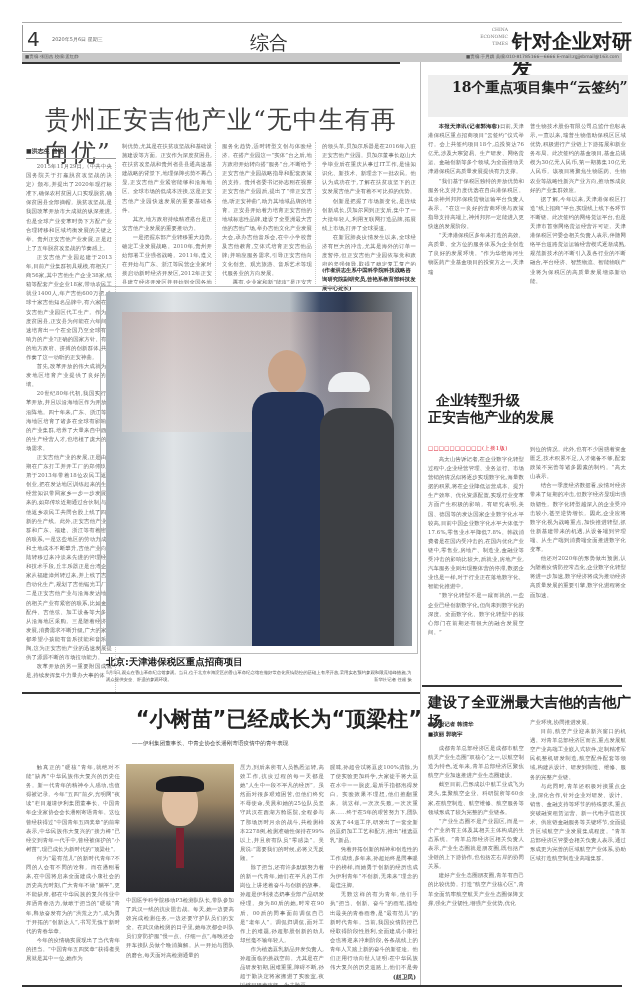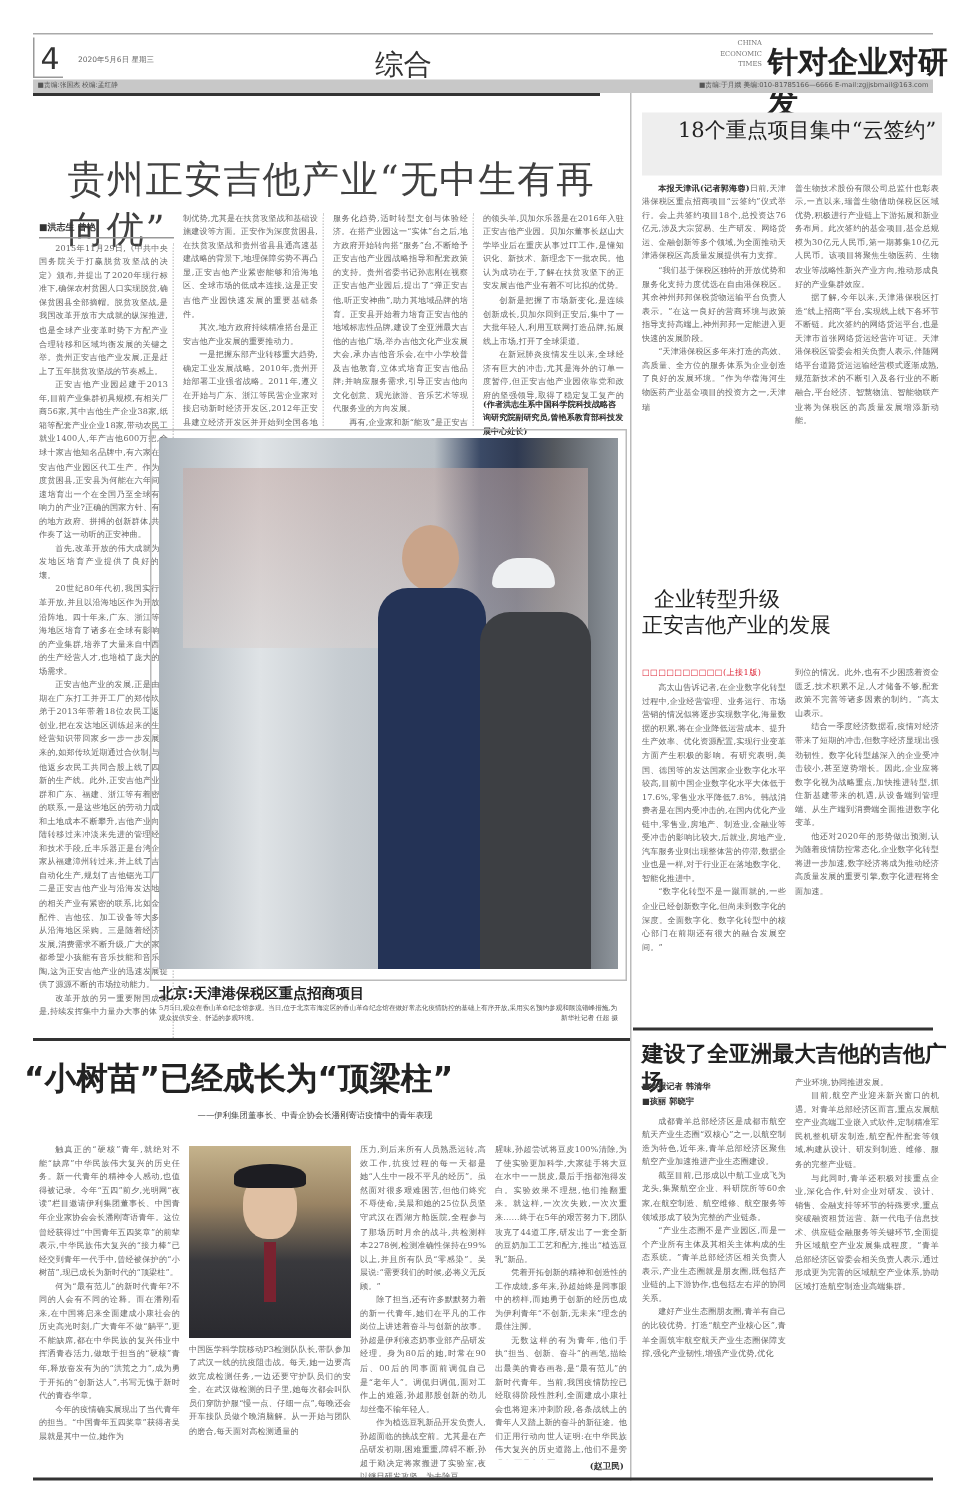--- a/index.html
+++ b/index.html
@@ -15,28 +15,28 @@
 .graybar{left:22px;top:53px;width:600px;height:9px;background:#c8c8c8}
 .graybar span{position:absolute;top:1px;font-size:4.5px;color:#555;font-family:"DejaVu Sans",sans-serif}
 .blackrule{left:22px;top:62px;width:378px;height:2px;background:#333}
 .vrule{width:1px;background:#bbb}
 .headline1{left:45px;top:103px;width:360px;font-size:25px;font-weight:normal;text-align:left;letter-spacing:1px;color:#404040}
 .byline{font-size:6px;font-weight:bold;color:#333}
 .col{font-size:5.4px;line-height:9.1px;color:#666;text-align:justify;overflow:hidden;letter-spacing:0.1px}
 .col p{text-indent:2em}
 .sidebox{left:428px;top:75px;width:200px;height:42px;background:#eeeeee}
 .sidehead{left:452px;top:79px;font-size:14px;font-weight:bold;line-height:17px;color:#222}
-.sidehead2{font-weight:normal}
+.sidehead2{font-weight:bold}
 .photo{left:36px;top:285px;width:294px;height:368px;border:1px solid #bbb}
 .caption-title{left:42px;top:656px;font-size:9.5px;font-weight:bold;color:#222;font-family:"DejaVu Sans",sans-serif}
 .caption-body{left:42px;top:669px;width:282px;font-size:4.4px;line-height:6.5px;color:#555}
-.headline2{left:16px;top:705px;width:420px;text-align:left;font-size:21px;font-weight:bold;color:#222;font-family:"DejaVu Sans",sans-serif}
+.headline2{left:2px;top:705px;width:420px;text-align:right;font-size:21px;font-weight:bold;color:#222;font-family:"DejaVu Sans",sans-serif}
 .subhead2{left:0;top:740px;width:420px;text-align:center;font-size:5.6px;color:#444;font-family:"DejaVu Sans",sans-serif}
 .portrait{left:126px;top:764px;width:108px;height:128px;background:linear-gradient(180deg,#c5b38c 0%,#9a8464 30%,#39393d 60%,#2a2a2f 100%)}
-.headline3{left:428px;top:392px;font-size:14px;font-weight:normal;line-height:17px;color:#222}
+.headline3{left:428px;top:392px;font-size:14px;font-weight:bold;line-height:17px;color:#222}
 .redbar{left:428px;top:445px;font-size:5.4px;color:#d23;letter-spacing:0.3px}
 .headline4{left:428px;top:693px;font-size:14.5px;font-weight:bold;color:#222}
 .bottomrule{left:22px;top:985px;width:600px;height:2px;background:#333}
 .sign{font-weight:bold;color:#333;text-align:right}
 </style>
 </head>
 <body>
 
 <div class="abs topline"></div>
 <div class="abs pagebox"></div>

